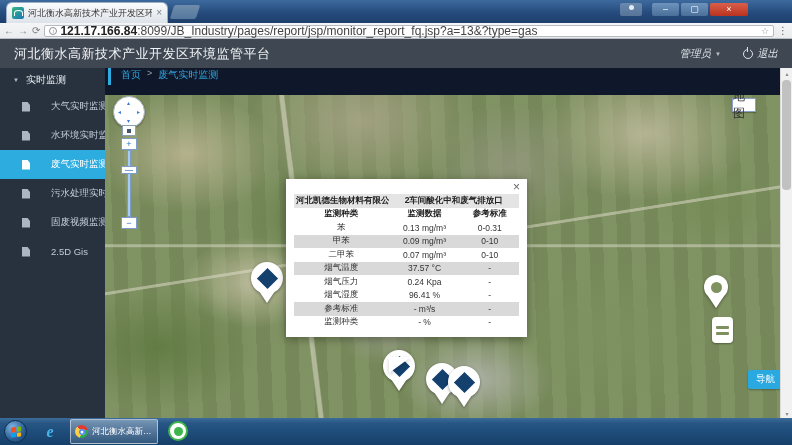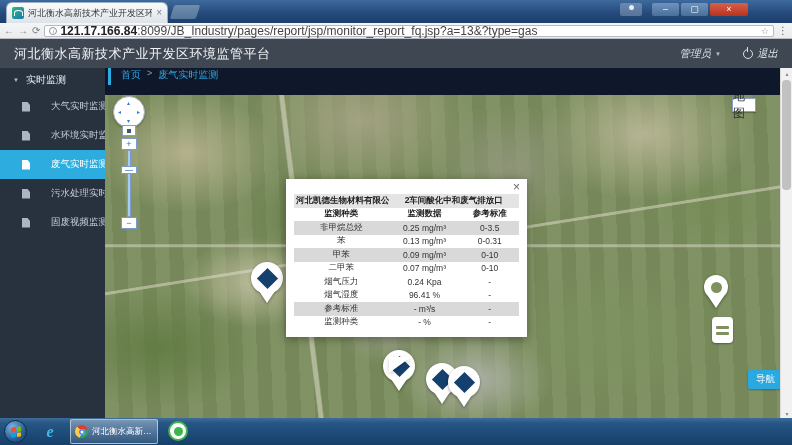--- a/index.html
+++ b/index.html
@@ -243,20 +243,24 @@
       <span>废气实时监测</span>
     </div>
     <div class="side-item">
       <span class="doc-icon"></span>
       <span>污水处理实时监测</span>
     </div>
     <div class="side-item">
       <span class="doc-icon"></span>
       <span>固废视频监测</span>
     </div>
+    <div class="side-item">
+      <span class="doc-icon"></span>
+      <span>2.5D Gis</span>
+    </div>
   </div>
 
   <div class="abs" id="breadcrumb">
     <span id="crumb-accent"></span>
     <span class="crumb-link">首页</span>
     <span id="crumb-sep">&gt;</span>
     <span class="crumb-link">废气实时监测</span>
   </div>
 
   <div class="abs" id="map">
@@ -322,39 +326,39 @@
         <tbody>
           <tr class="company-row">
             <td class="hdr">河北凯德生物材料有限公司</td>
             <td class="hdr" colspan="2">2车间酸化中和废气排放口</td>
           </tr>
           <tr class="row-even">
             <td class="hdr">监测种类</td>
             <td class="hdr">监测数据</td>
             <td class="hdr">参考标准</td>
           </tr>
-        <tr class="row-odd">
-              <td>非甲烷总烃</td>
-              <td>0.25 mg/m³</td>
-              <td>0-3.5</td>
-            </tr>
             <tr class="row-even">
               <td>苯</td>
               <td>0.13 mg/m³</td>
               <td>0-0.31</td>
             </tr>
             <tr class="row-odd">
               <td>甲苯</td>
               <td>0.09 mg/m³</td>
               <td>0-10</td>
             </tr>
             <tr class="row-even">
               <td>二甲苯</td>
               <td>0.07 mg/m³</td>
               <td>0-10</td>
+            </tr>
+            <tr class="row-odd">
+              <td>烟气温度</td>
+              <td>37.57 °C</td>
+              <td>-</td>
             </tr>
             <tr class="row-even">
               <td>烟气压力</td>
               <td>0.24 Kpa</td>
               <td>-</td>
             </tr>
             <tr class="row-even">
               <td>烟气湿度</td>
               <td>96.41 %</td>
               <td>-</td>

